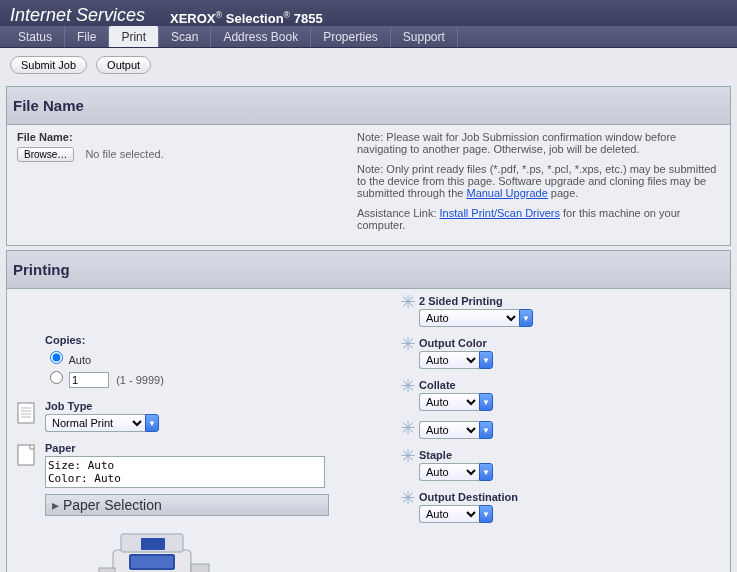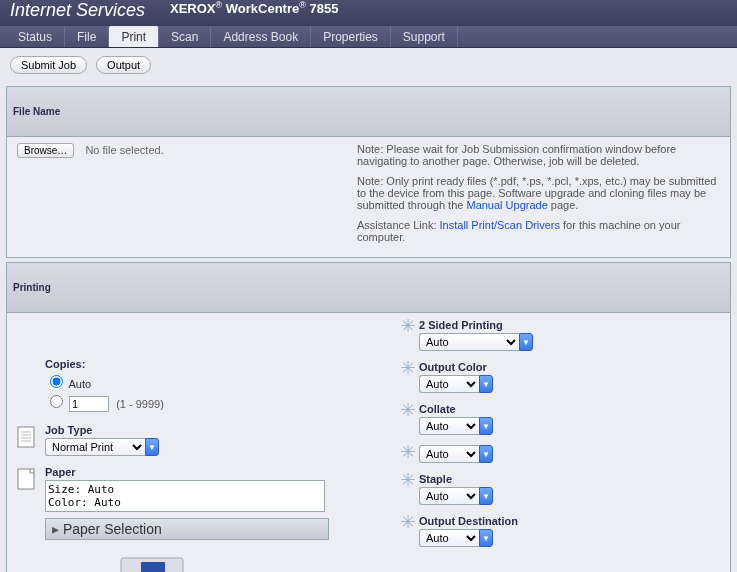--- a/index.html
+++ b/index.html
@@ -10,21 +10,21 @@
     background: #e8eaf0;
     color: #333;
     width: 737px;
   }
   
   .banner {
     background: linear-gradient(#4a4f6f, #3a3f5f);
     color: #fff;
     height: 26px;
     display: flex;
-    align-items: flex-start;
+    align-items: flex-end;
     padding: 0 10px;
   }
   .banner .brand {
     font-size: 18px;
     font-weight: 300;
     flex: 0 0 160px;
     font-style: italic;
   }
   .banner .model {
     font-size: 13px;
@@ -68,44 +68,44 @@
   }
   
   .panel {
     margin: 4px 6px;
     border: 1px solid #9aa;
     background: #eceef4;
   }
   .panel-header {
     background: linear-gradient(#d8dbe6, #c8cbd6);
     border-bottom: 1px solid #9aa;
-    padding: 19px 6px;
+    padding: 10px 6px;
     font-weight: bold;
-    font-size: 10px;
+    font-size: 15px;
     color: #2b2b4b;
   }
   .panel-body {
     padding: 6px 10px;
   }
   
   .filename-row { display: flex; }
   .filename-left { flex: 0 0 340px; }
   .filename-right { flex: 1; color: #555; }
   .filename-right p { margin: 0 0 8px 0; }
   .file-label { font-weight: bold; display:block; margin-bottom:4px;}
   .browse-btn {
     background: linear-gradient(#fff,#e4e6ec);
     border: 1px solid #aaa;
     border-radius: 3px;
     padding: 1px 6px;
     font-size: 10px;
     cursor: pointer;
   }
   .nofile { color: #666; margin-left: 8px; }
-  a.link { color: #1a4fd6; cursor:pointer;}
+  a.link { color: #1a4fd6; text-decoration: underline; cursor:pointer;}
   
   .printing-cols { display: flex; }
   .printing-left { flex: 0 0 380px; margin-top: 39px; }
   .printing-right { flex: 1; }
   .field-block { margin-bottom: 10px; display:flex; align-items:flex-start;}
   .field-icon {
     width: 22px;
     flex: 0 0 22px;
     margin-right: 6px;
     margin-top: 2px;
@@ -179,21 +179,21 @@
   .range-hint { color:#555; margin-left:4px;}
   .doc-icon svg { display:block;}
 </style>
 </head>
 <body>
 
 <div class="banner">
   <div class="brand">Internet Services</div>
   <div class="model">
     <span>XEROX</span><span class="reg">®</span>
-    <span>WorkCentre</span><span class="reg">®</span>
+    <span>Selection</span><span class="reg">®</span>
     <span>7855</span>
   </div>
 </div>
 
 <div class="navtabs">
   <div class="tab">Status</div>
   <div class="tab">File</div>
   <div class="tab active">Print</div>
   <div class="tab">Scan</div>
   <div class="tab">Address Book</div>
@@ -204,20 +204,21 @@
 <div class="toolbar">
   <button class="btn">Submit Job</button>
   <button class="btn">Output</button>
 </div>
 
 <div class="panel">
   <div class="panel-header">File Name</div>
   <div class="panel-body">
     <div class="filename-row">
       <div class="filename-left">
+        <span class="file-label">File Name:</span>
         <button class="browse-btn">Browse…</button>
         <span class="nofile">No file selected.</span>
       </div>
       <div class="filename-right">
         <p>Note: Please wait for Job Submission confirmation window before navigating to another page. Otherwise, job will be deleted.</p>
         <p>
           <span>Note: Only print ready files (*.pdf, *.ps, *.pcl, *.xps, etc.) may be submitted to the device from this page. Software upgrade and cloning files may be submitted through the </span><a class="link">Manual Upgrade</a><span> page.</span>
         </p>
         <p>
           <span>Assistance Link: </span><a class="link">Install Print/Scan Drivers</a><span> for this machine on your computer.</span>

